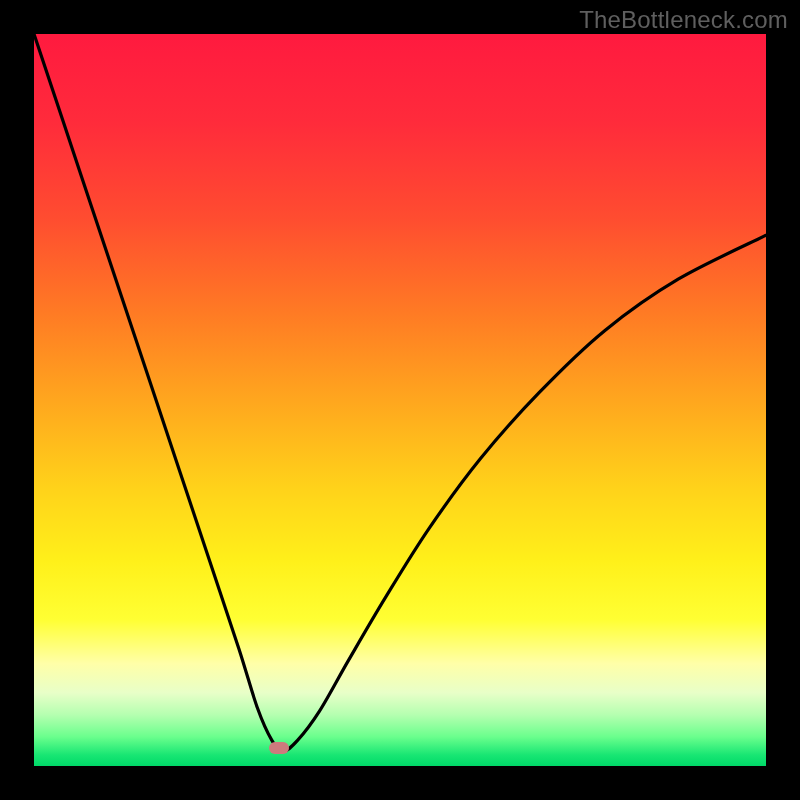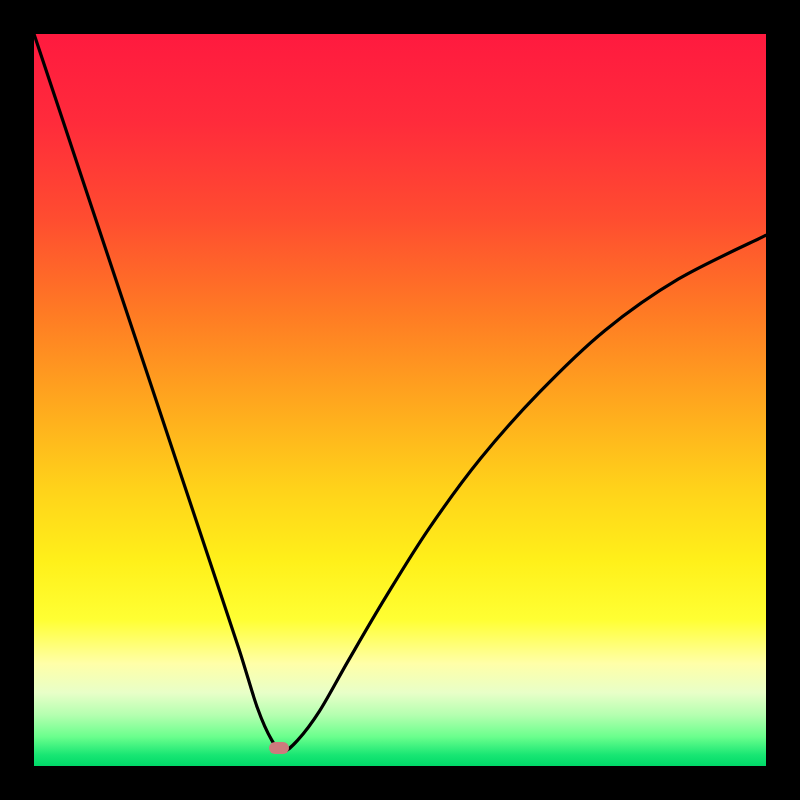--- a/index.html
+++ b/index.html
@@ -82,14 +82,15 @@
     </svg>
 
     <svg class="curve" viewBox="0 0 732 732" preserveAspectRatio="none">
       <path id="curve-path" d="M 0.00 0.00 C 4.88 14.64, 19.52 58.56, 29.28 87.84 C 39.04 117.12, 48.80 146.40, 58.56 175.68 C 68.32 204.96, 78.08 234.24, 87.84 263.52 C 97.60 292.80, 107.36 322.08, 117.12 351.36 C 126.88 380.64, 136.64 409.92, 146.40 439.20 C 156.16 468.48, 165.92 497.76, 175.68 527.04 C 185.44 556.32, 197.03 590.48, 204.96 614.88 C 212.89 639.28, 217.77 658.19, 223.26 673.44 C 228.75 688.69, 233.63 699.06, 237.90 706.38 C 242.17 713.70, 244.61 717.36, 248.88 717.36 C 253.15 717.36, 257.42 713.09, 263.52 706.38 C 269.62 699.67, 276.94 690.52, 285.48 677.10 C 294.02 663.68, 303.78 644.77, 314.76 625.86 C 325.74 606.95, 337.94 585.60, 351.36 563.64 C 364.78 541.68, 379.42 517.28, 395.28 494.10 C 411.14 470.92, 428.22 447.13, 446.52 424.56 C 464.82 401.99, 484.34 380.03, 505.08 358.68 C 525.82 337.33, 547.78 315.37, 570.96 296.46 C 594.14 277.55, 617.32 261.08, 644.16 245.22 C 671.00 229.36, 717.36 208.62, 732.00 201.30" fill="none" stroke-width="3.2" stroke-linecap="round" stroke-linejoin="round" stroke="#000000"></path>
     </svg>
 
     <div id="marker" class="marker" style="left: 245.22px; top: 713.7px; background: rgb(205, 122, 125);"></div>
 
   </div>
 
+  <div class="watermark">TheBottleneck.com</div>
 
 </div>
 
 </body></html>

